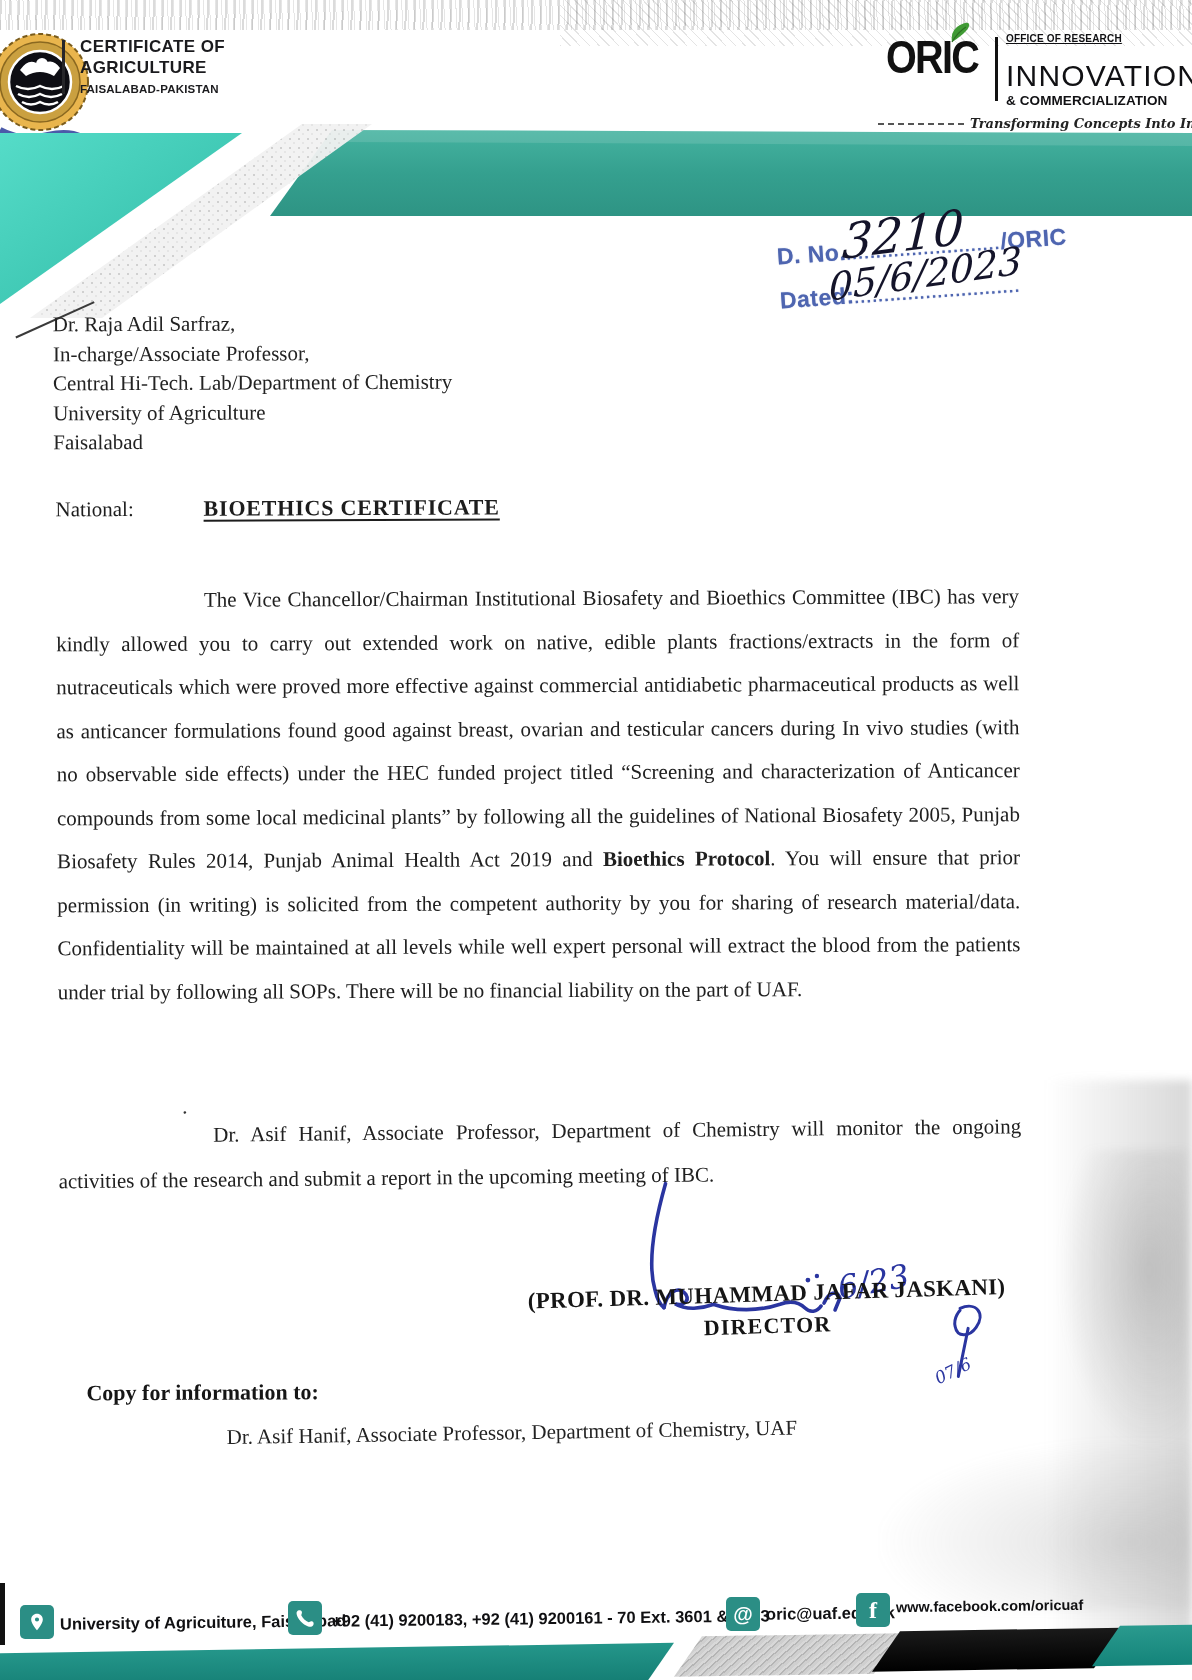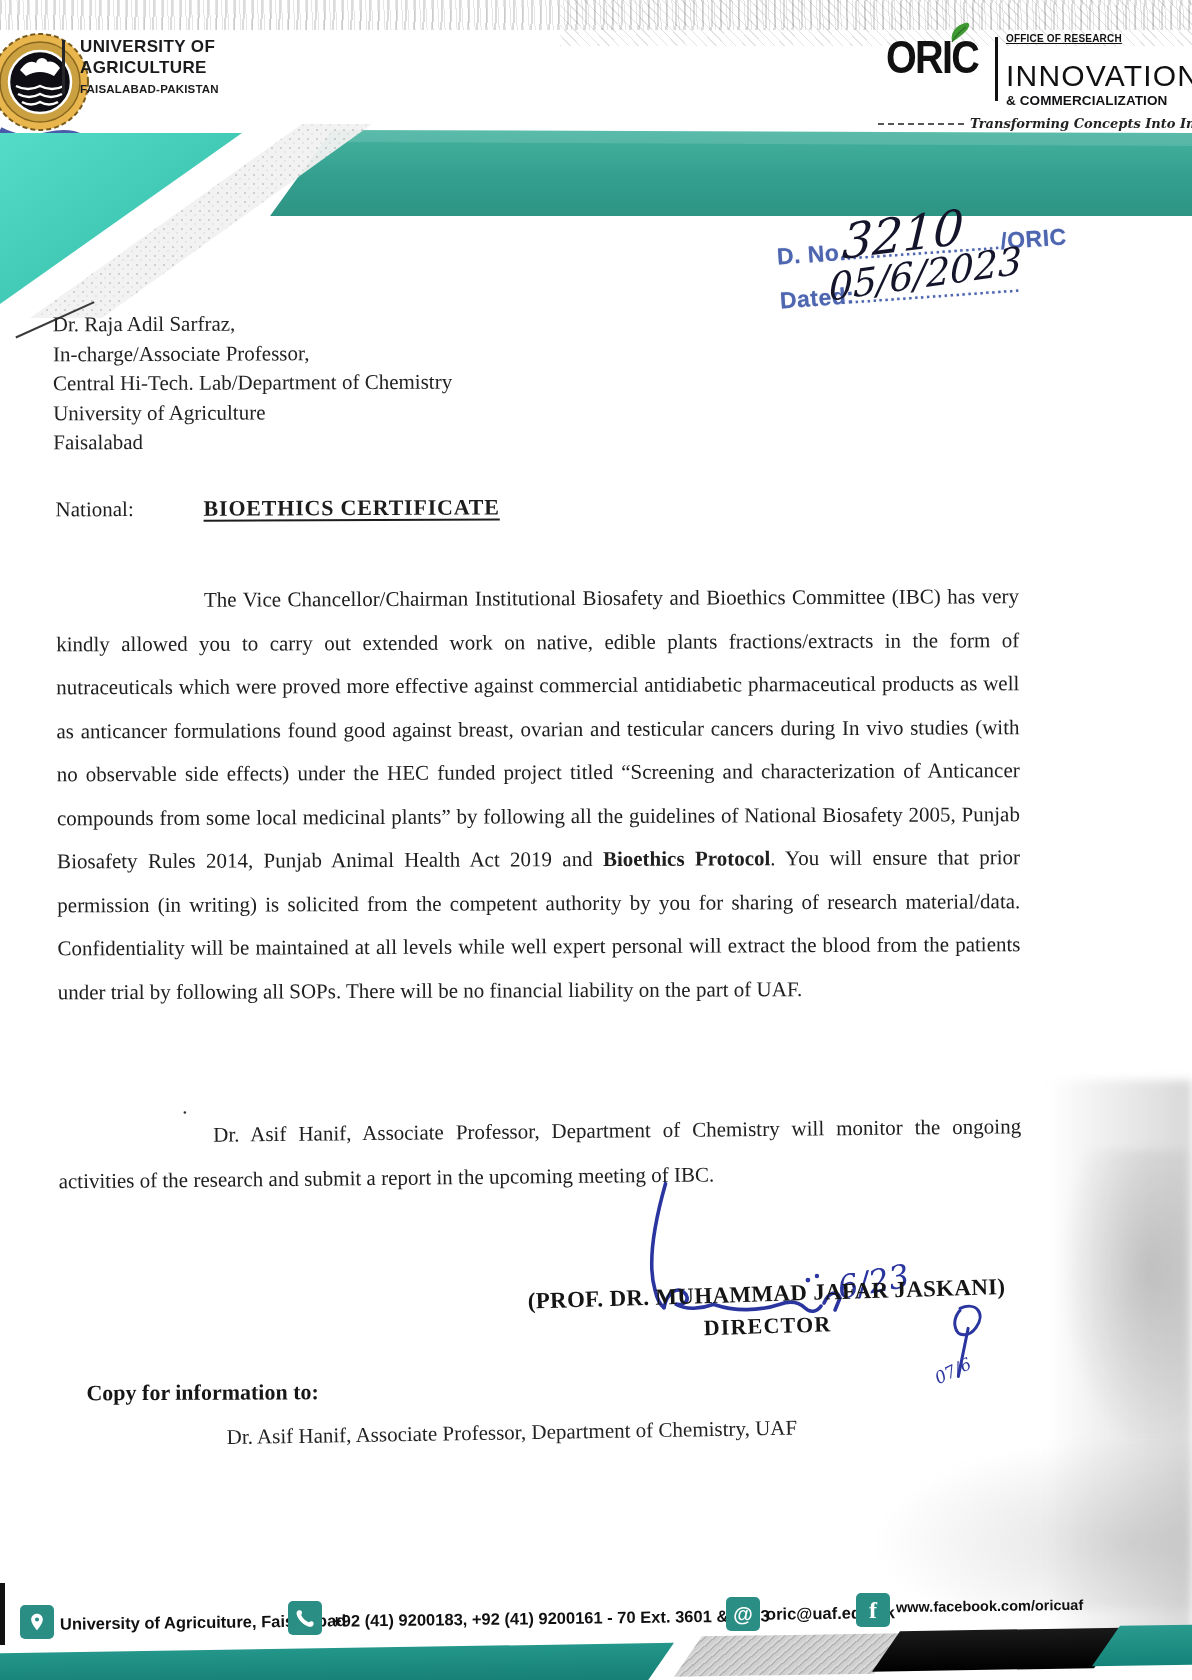--- a/index.html
+++ b/index.html
@@ -124,21 +124,21 @@
     <circle cx="56" cy="38" r="6" fill="#ffffff"></circle>
     <path d="M30,60 q12,6 24,0 q12,6 24,0" stroke="#ffffff" stroke-width="2.5" fill="none"></path>
     <path d="M32,68 q11,6 22,0 q11,6 22,0" stroke="#ffffff" stroke-width="2.5" fill="none"></path>
     <path d="M36,76 q9,5 18,0 q9,5 18,0" stroke="#ffffff" stroke-width="2.5" fill="none"></path>
     <path d="M14,104 q22,12 48,5 q20,-5 34,2" stroke="#2b3d9a" stroke-width="6" fill="none" opacity=".85"></path>
     <path d="M18,114 q20,8 42,3" stroke="#23307e" stroke-width="4" fill="none" opacity=".7"></path>
   </svg>
   <div class="crest-divider"></div>
 
   <div class="uni-name">
-    <div class="l1">UNIVERSITY OF</div>
+    <div class="l1">CERTIFICATE OF</div>
     <div class="l2">AGRICULTURE</div>
     <div class="l3">FAISALABAD-PAKISTAN</div>
   </div>
 
   <div class="oric-logo">
     <div class="oric-acronym">ORIC</div>
     <svg class="oric-leaf" width="26" height="22" viewBox="0 0 26 22">
       <path d="M8,20 q-2,-12 8,-17 q8,-4 9,-1 q1,4 -6,10 q-6,5 -11,8 z" fill="#3f9a34"></path>
       <path d="M8,20 q6,-10 14,-15" stroke="#2c6e23" stroke-width="1.2" fill="none"></path>
     </svg>

